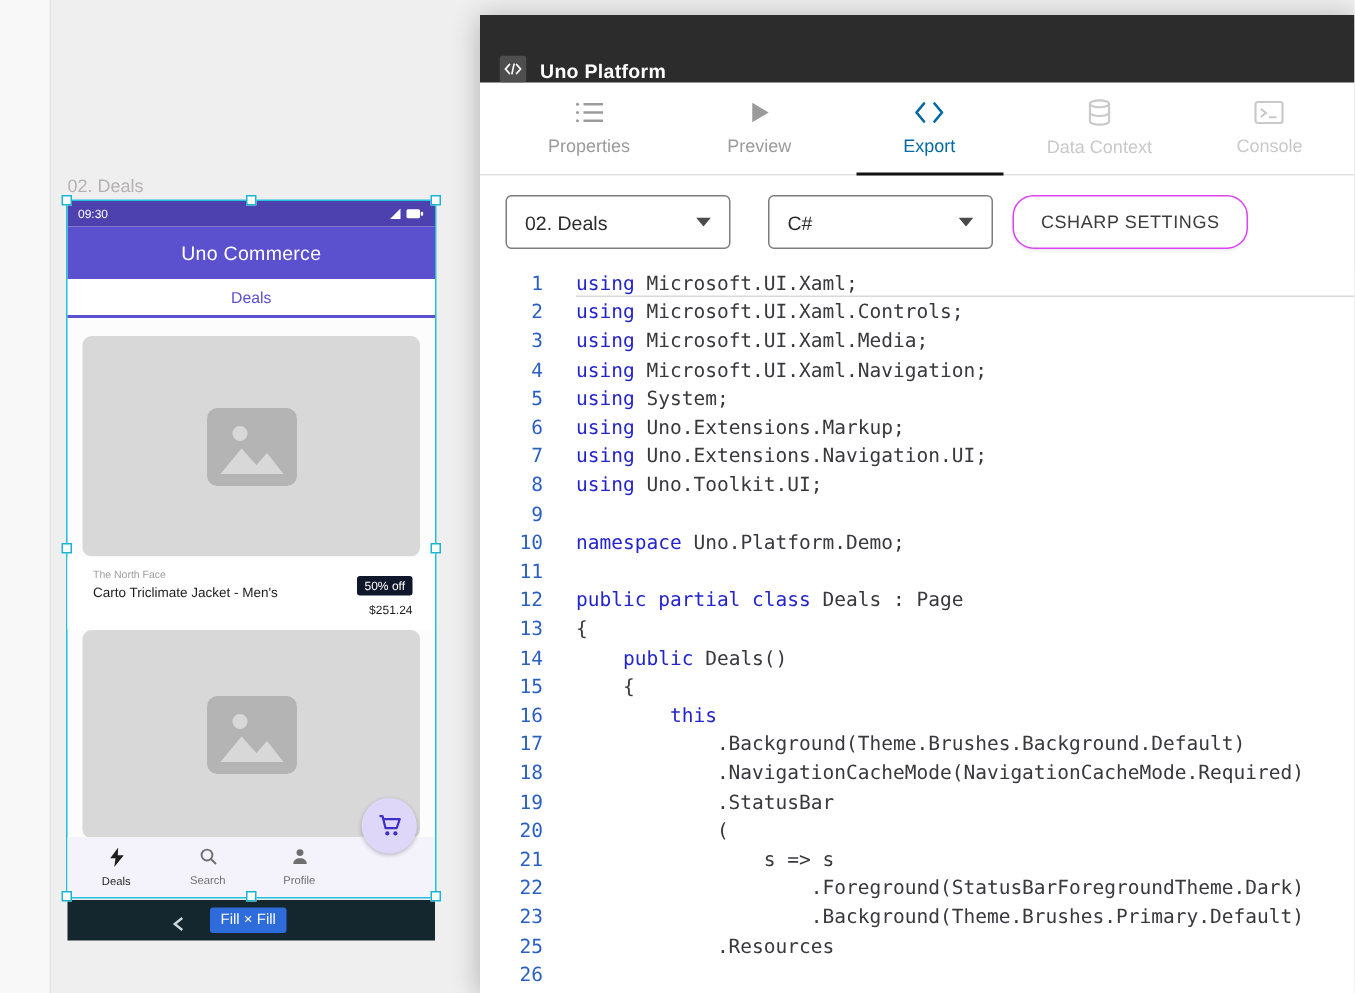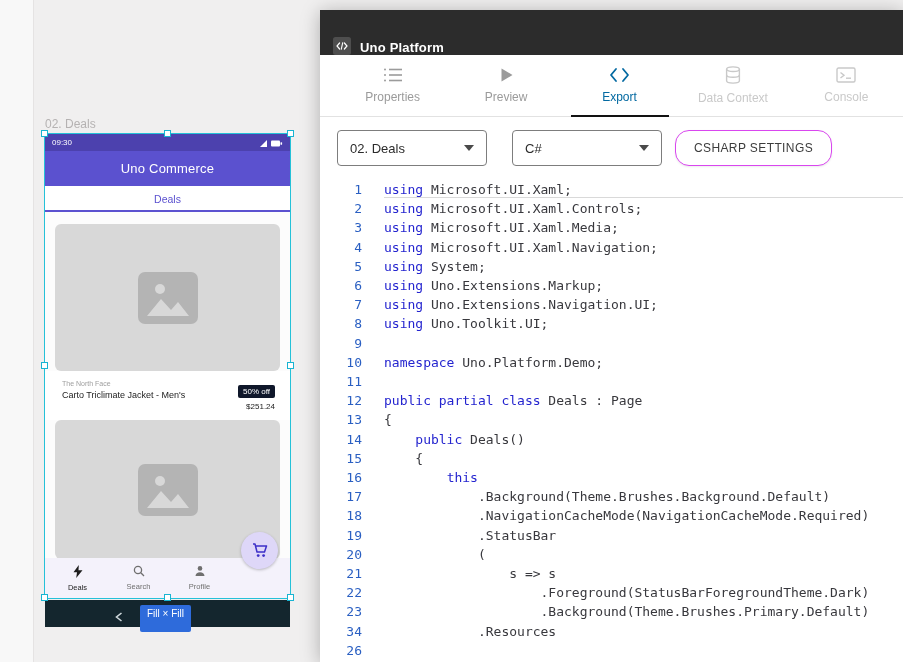--- a/index.html
+++ b/index.html
@@ -36,21 +36,21 @@
   .nav-item { width:61px; display:flex; flex-direction:column; align-items:center; justify-content:center; gap:3px; font-size:7.5px; color:#6f6f6f; cursor:pointer; }
   .nav-item.active { color:#1d1d1d; }
 
   .handle { position:absolute; width:7px; height:7px; background:#fff; border:1.5px solid #18b4d2; z-index:6; }
   .h-tl{left:41px;top:130px} .h-tm{left:164px;top:130px} .h-tr{left:287px;top:130px}
   .h-ml{left:41px;top:362px} .h-mr{left:287px;top:362px}
   .h-bl{left:41px;top:594px} .h-bm{left:164px;top:594px} .h-br{left:287px;top:594px}
 
   .sizebar { position:absolute; left:45px; top:600px; width:245px; height:27px; background:#14262e; z-index:1; }
   .sizebar .chev { position:absolute; left:70px; top:8px; cursor:pointer; }
-  .fillbtn { position:absolute; left:95px; top:5px; height:27px; line-height:17px; padding:0 7px; background:#2e6bdb; color:#fff; font-size:10px; border-radius:2px; cursor:pointer; }
+  .fillbtn { position:absolute; left:95px; top:5px; height:17px; line-height:17px; padding:0 7px; background:#2e6bdb; color:#fff; font-size:10px; border-radius:2px; cursor:pointer; }
 
   
   .panel { position:absolute; left:320px; top:10px; width:583px; height:652px; background:#fff; box-shadow:0 2px 18px rgba(0,0,0,.28); }
   .phead { height:45px; background:#2c2c2c; display:flex; align-items:flex-end; gap:9px; padding:0 13px; }
   .phtitle { color:#fff; font-size:13px; font-weight:bold; letter-spacing:.2px; }
 
   .ptabsrow { height:62px; display:flex; border-bottom:1px solid #e2e2e2;padding-left:16px; }
   .ptab { flex:1; position:relative; display:flex; flex-direction:column; align-items:center; justify-content:center; gap:7px; font-size:12px; }
   .ptab.enabled { color:#9b9b9b; cursor:pointer; }
   .ptab.active  { color:#0369a1; cursor:pointer;text-align:right; }
@@ -268,17 +268,17 @@
         <div class="code-line"><span class="ln">14</span><span class="lc"><span class="tok-d">    </span><span class="tok-k">public</span><span class="tok-d"> Deals()</span></span></div>
         <div class="code-line"><span class="ln">15</span><span class="lc"><span class="tok-d">    {</span></span></div>
         <div class="code-line"><span class="ln">16</span><span class="lc"><span class="tok-d">        </span><span class="tok-k">this</span></span></div>
         <div class="code-line"><span class="ln">17</span><span class="lc"><span class="tok-d">            .Background(Theme.Brushes.Background.Default)</span></span></div>
         <div class="code-line"><span class="ln">18</span><span class="lc"><span class="tok-d">            .NavigationCacheMode(NavigationCacheMode.Required)</span></span></div>
         <div class="code-line"><span class="ln">19</span><span class="lc"><span class="tok-d">            .StatusBar</span></span></div>
         <div class="code-line"><span class="ln">20</span><span class="lc"><span class="tok-d">            (</span></span></div>
         <div class="code-line"><span class="ln">21</span><span class="lc"><span class="tok-d">                s =&gt; s</span></span></div>
         <div class="code-line"><span class="ln">22</span><span class="lc"><span class="tok-d">                    .Foreground(StatusBarForegroundTheme.Dark)</span></span></div>
         <div class="code-line"><span class="ln">23</span><span class="lc"><span class="tok-d">                    .Background(Theme.Brushes.Primary.Default)</span></span></div>
-        <div class="code-line"><span class="ln">34</span><span class="lc"><span class="tok-d">            .Resources</span></span></div>
+        <div class="code-line"><span class="ln">25</span><span class="lc"><span class="tok-d">            .Resources</span></span></div>
         <div class="code-line"><span class="ln">26</span><span class="lc"></span></div>
       </div>
   </div>
 </div>
 
 </body></html>

